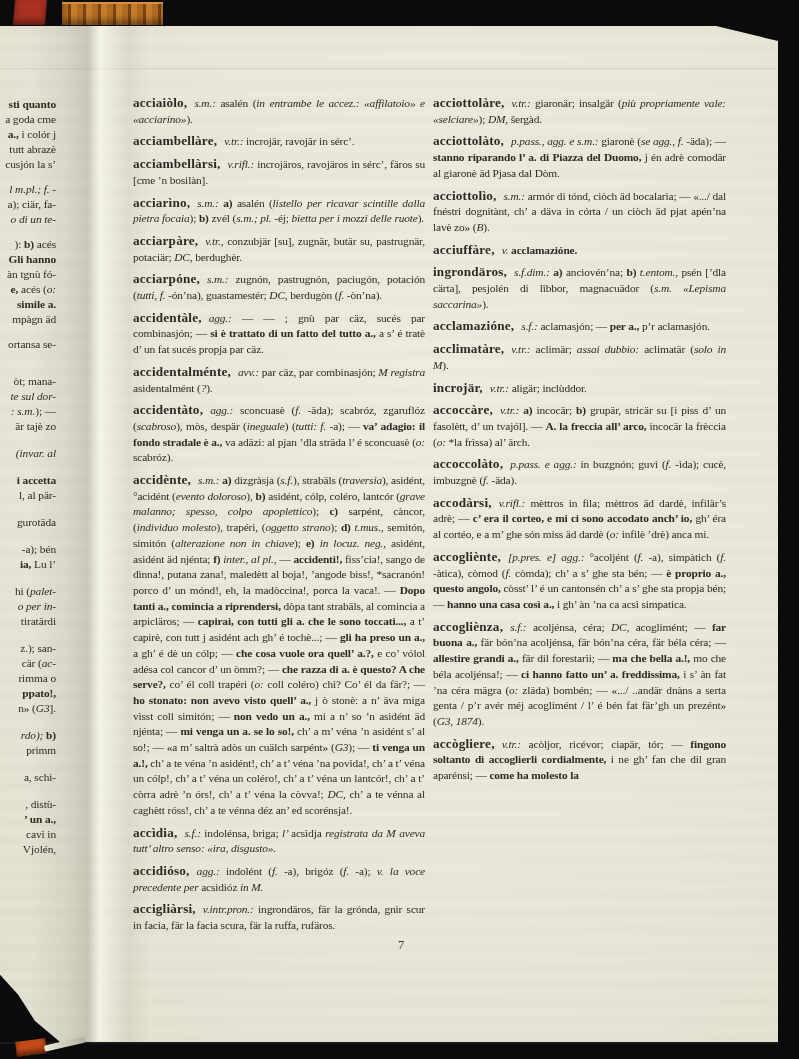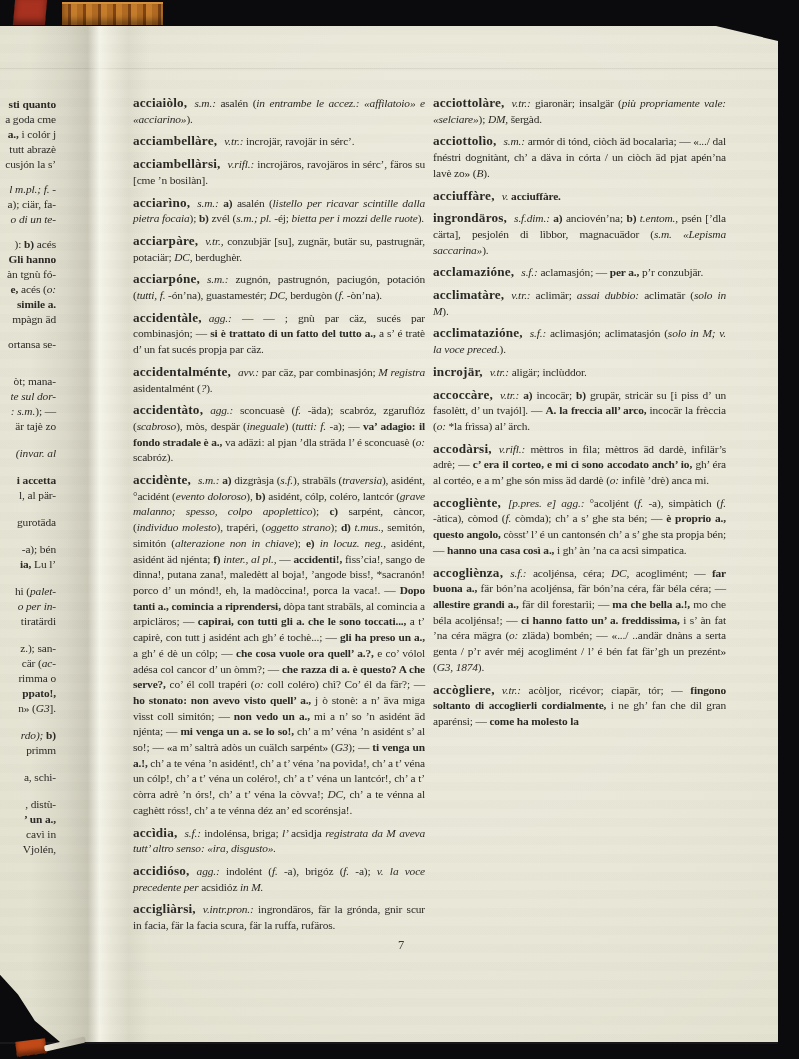--- a/index.html
+++ b/index.html
@@ -115,28 +115,29 @@
         <p class="entry"><span class="s-hw">accidentàle,</span><span class="s-i">agg.: </span><span class="s-n">— — ; gnù par cäz, sucés par combinasjón; — </span><span class="s-b">si è trattato di un fatto del tutto a., </span><span class="s-n">a s’ é tratè d’ un fat sucés propja par cäz.</span></p>
         <p class="entry"><span class="s-hw">accidentalménte,</span><span class="s-i">avv.: </span><span class="s-n">par cäz, par combinasjón; </span><span class="s-i">M registra </span><span class="s-n">asidentalmént (</span><span class="s-i">?</span><span class="s-n">).</span></p>
         <p class="entry"><span class="s-hw">accidentàto,</span><span class="s-i">agg.: </span><span class="s-n">sconcuasè (</span><span class="s-i">f. </span><span class="s-n">-äda); scabróz, zgaruflóz (</span><span class="s-i">scabroso</span><span class="s-n">), mòs, despär (</span><span class="s-i">ineguale</span><span class="s-n">) (</span><span class="s-i">tutti: f. </span><span class="s-n">-a); — </span><span class="s-b">va’ adagio: il fondo stradale è a., </span><span class="s-n">va adäzi: al pjan ’dla sträda l’ é sconcuasè (</span><span class="s-i">o: </span><span class="s-n">scabróz).</span></p>
         <p class="entry"><span class="s-hw">accidènte,</span><span class="s-i">s.m.: </span><span class="s-b">a) </span><span class="s-n">dizgràsja (</span><span class="s-i">s.f.</span><span class="s-n">), strabäls (</span><span class="s-i">traversia</span><span class="s-n">), asidént, °acidént (</span><span class="s-i">evento doloroso</span><span class="s-n">), </span><span class="s-b">b) </span><span class="s-n">asidént, cólp, coléro, lantcór (</span><span class="s-i">grave malanno; spesso, colpo apoplettico</span><span class="s-n">); </span><span class="s-b">c) </span><span class="s-n">sarpént, càncor, (</span><span class="s-i">individuo molesto</span><span class="s-n">), trapéri, (</span><span class="s-i">oggetto strano</span><span class="s-n">); </span><span class="s-b">d) </span><span class="s-i">t.mus., </span><span class="s-n">semitón, simitón (</span><span class="s-i">alterazione non in chiave</span><span class="s-n">); </span><span class="s-b">e) </span><span class="s-i">in locuz. neg., </span><span class="s-n">asidént, asidént äd njénta; </span><span class="s-b">f) </span><span class="s-i">inter., al pl., </span><span class="s-n">— </span><span class="s-b">accidenti!, </span><span class="s-n">fiss’cia!, sango de dìnna!, putana zana!, maledètt al boja!, ’angode biss!, *sacranón! porco d’ un mónd!, eh, la madòccina!, porca la vaca!. — </span><span class="s-b">Dopo tanti a., comincia a riprendersi, </span><span class="s-n">dòpa tant strabäls, al comincia a arpicläros; — </span><span class="s-b">capirai, con tutti gli a. che le sono toccati..., </span><span class="s-n">a t’ capirè, con tutt j asidént ach gh’ é tochè...; — </span><span class="s-b">gli ha preso un a., </span><span class="s-n">a gh’ é dè un cólp; — </span><span class="s-b">che cosa vuole ora quell’ a.?, </span><span class="s-n">e co’ vólol adésa col cancor d’ un òmm?; — </span><span class="s-b">che razza di a. è questo? A che serve?, </span><span class="s-n">co’ él coll trapéri (</span><span class="s-i">o: </span><span class="s-n">coll coléro) chì? Co’ él da fär?; — </span><span class="s-b">ho stonato: non avevo visto quell’ a., </span><span class="s-n">j ò stonè: a n’ äva miga vìsst coll simitón; — </span><span class="s-b">non vedo un a., </span><span class="s-n">mi a n’ so ’n asidént äd njénta; — </span><span class="s-b">mi venga un a. se lo so!, </span><span class="s-n">ch’ a m’ véna ’n asidént s’ al so!; — «a m’ saltrà adòs un cuälch sarpént» (</span><span class="s-i">G3</span><span class="s-n">); — </span><span class="s-b">ti venga un a.!, </span><span class="s-n">ch’ a te véna ’n asidént!, ch’ a t’ véna ’na povìda!, ch’ a t’ véna un cólp!, ch’ a t’ véna un coléro!, ch’ a t’ véna un lantcór!, ch’ a t’ còrra adrè ’n órs!, ch’ a t’ véna la còvva!; </span><span class="s-i">DC, </span><span class="s-n">ch’ a te vénna al caghètt róss!, ch’ a te vénna déz an’ ed scorénsja!.</span></p>
         <p class="entry"><span class="s-hw">accìdia,</span><span class="s-i">s.f.: </span><span class="s-n">indolénsa, briga; </span><span class="s-i">l’ </span><span class="s-n">acsìdja </span><span class="s-i">registrata da M aveva tutt’ altro senso: «ira, disgusto».</span></p>
         <p class="entry"><span class="s-hw">accidióso,</span><span class="s-i">agg.: </span><span class="s-n">indolént (</span><span class="s-i">f. </span><span class="s-n">-a), brigóz (</span><span class="s-i">f. </span><span class="s-n">-a); </span><span class="s-i">v. la voce precedente per </span><span class="s-n">acsidióz </span><span class="s-i">in M.</span></p>
         <p class="entry"><span class="s-hw">accigliàrsi,</span><span class="s-i">v.intr.pron.: </span><span class="s-n">ingrondäros, fär la grónda, gnir scur in facia, fär la facia scura, fär la ruffa, rufäros.</span></p>
       </div>
     <div class="col col2">
         <p class="entry"><span class="s-hw">acciottolàre,</span><span class="s-i">v.tr.: </span><span class="s-n">giaronär; insalgär (</span><span class="s-i">più propriamente vale: «selciare»</span><span class="s-n">); </span><span class="s-i">DM, </span><span class="s-n">šergàd.</span></p>
+        <p class="entry"><span class="s-hw">acciottolàto,</span><span class="s-i">p.pass., agg. e s.m.: </span><span class="s-n">giaronè (</span><span class="s-i">se agg., f. </span><span class="s-n">-äda); — </span><span class="s-b">stanno riparando l’ a. di Piazza del Duomo, </span><span class="s-n">j én adrè comodär al giaronè äd Pjasa dal Dòm.</span></p>
         <p class="entry"><span class="s-hw">acciottolìo,</span><span class="s-i">s.m.: </span><span class="s-n">armór di tónd, ciòch äd bocalarìa; — «.../ dal fnéstri dognitànt, ch’ a däva in córta / un ciòch äd pjat apén’na lavè zo» (</span><span class="s-i">B</span><span class="s-n">).</span></p>
-        <p class="entry"><span class="s-hw">acciuffàre,</span><span class="s-i">v. </span><span class="s-b">acciuffàre.</span></p>
+        <p class="entry"><span class="s-hw">acciuffàre,</span><span class="s-i">v. </span><span class="s-b">acclamazióne.</span></p>
         <p class="entry"><span class="s-hw">ingrondäros,</span><span class="s-i">s.f.dim.: </span><span class="s-b">a) </span><span class="s-n">anciovén’na; </span><span class="s-b">b) </span><span class="s-i">t.entom., </span><span class="s-n">psén [’dla cärta], pesjolén di lìbbor, magnacuädor (</span><span class="s-i">s.m. «Lepisma saccarina»</span><span class="s-n">).</span></p>
-        <p class="entry"><span class="s-hw">acclamazióne,</span><span class="s-i">s.f.: </span><span class="s-n">aclamasjón; — </span><span class="s-b">per a., </span><span class="s-n">p’r conzubjär.</span></p>
+        <p class="entry"><span class="s-hw">acclamazióne,</span><span class="s-i">s.f.: </span><span class="s-n">aclamasjón; — </span><span class="s-b">per a., </span><span class="s-n">p’r aclamasjón.</span></p>
         <p class="entry"><span class="s-hw">acclimatàre,</span><span class="s-i">v.tr.: </span><span class="s-n">aclimär; </span><span class="s-i">assai dubbio: </span><span class="s-n">aclimatär (</span><span class="s-i">solo in M</span><span class="s-n">).</span></p>
-        <p class="entry"><span class="s-hw">acclimatazióne,</span><span class="s-i">s.f.: </span><span class="s-n">aclimasjón; aclimatasjón (</span><span class="s-i">solo in M; v. la voce preced.</span><span class="s-n">).</span></p>
         <p class="entry"><span class="s-hw">incrojär,</span><span class="s-i">v.tr.: </span><span class="s-n">aligär; inclùddor.</span></p>
         <p class="entry"><span class="s-hw">accoccàre,</span><span class="s-i">v.tr.: </span><span class="s-b">a) </span><span class="s-n">incocär; </span><span class="s-b">b) </span><span class="s-n">grupär, stricär su [i piss d’ un fasolètt, d’ un tvajól]. — </span><span class="s-b">A. la freccia all’ arco, </span><span class="s-n">incocär la frèccia (</span><span class="s-i">o: </span><span class="s-n">*la frìssa) al’ ärch.</span></p>
+        <p class="entry"><span class="s-hw">accoccolàto,</span><span class="s-i">p.pass. e agg.: </span><span class="s-n">in buzgnón; guvì (</span><span class="s-i">f. </span><span class="s-n">-ìda); cucè, imbuzgnè (</span><span class="s-i">f. </span><span class="s-n">-äda).</span></p>
         <p class="entry"><span class="s-hw">accodàrsi,</span><span class="s-i">v.rifl.: </span><span class="s-n">mèttros in fila; mèttros äd dardè, infilär’s adrè; — </span><span class="s-b">c’ era il corteo, e mi ci sono accodato anch’ io, </span><span class="s-n">gh’ éra al cortéo, e a m’ ghe són miss äd dardè (</span><span class="s-i">o: </span><span class="s-n">infilè ’drè) anca mi.</span></p>
         <p class="entry"><span class="s-hw">accogliènte,</span><span class="s-i">[p.pres. e] agg.: </span><span class="s-n">°acoljént (</span><span class="s-i">f. </span><span class="s-n">-a), simpàtich (</span><span class="s-i">f. </span><span class="s-n">-àtica), còmod (</span><span class="s-i">f. </span><span class="s-n">còmda); ch’ a s’ ghe sta bén; — </span><span class="s-b">è proprio a., questo angolo, </span><span class="s-n">còsst’ l’ é un cantonsén ch’ a s’ ghe sta propja bén; — </span><span class="s-b">hanno una casa così a., </span><span class="s-n">i gh’ àn ’na ca acsì simpatica.</span></p>
         <p class="entry"><span class="s-hw">accogliènza,</span><span class="s-i">s.f.: </span><span class="s-n">acoljénsa, céra; </span><span class="s-i">DC, </span><span class="s-n">acoglimént; — </span><span class="s-b">far buona a., </span><span class="s-n">fär bón’na acoljénsa, fär bón’na céra, fär béla céra; — </span><span class="s-b">allestire grandi a., </span><span class="s-n">fär dil forestarìi; — </span><span class="s-b">ma che bella a.!, </span><span class="s-n">mo che béla acoljénsa!; — </span><span class="s-b">ci hanno fatto un’ a. freddissima, </span><span class="s-n">i s’ àn fat ’na céra mägra (</span><span class="s-i">o: </span><span class="s-n">zläda) bombén; — «.../ ..andär dnàns a serta genta / p’r avér méj acoglimént / l’ é bén fat fär’gh un prezént» (</span><span class="s-i">G3, 1874</span><span class="s-n">).</span></p>
         <p class="entry"><span class="s-hw">accògliere,</span><span class="s-i">v.tr.: </span><span class="s-n">acòljor, ricévor; ciapär, tór; — </span><span class="s-b">fingono soltanto di accoglierli cordialmente, </span><span class="s-n">i ne gh’ fan che dil gran aparénsi; — </span><span class="s-b">come ha molesto la</span></p>
       </div>
 
     <div class="pageno">7</div>
 
     <div class="gutter"></div>
     <div class="corner-black"></div>

